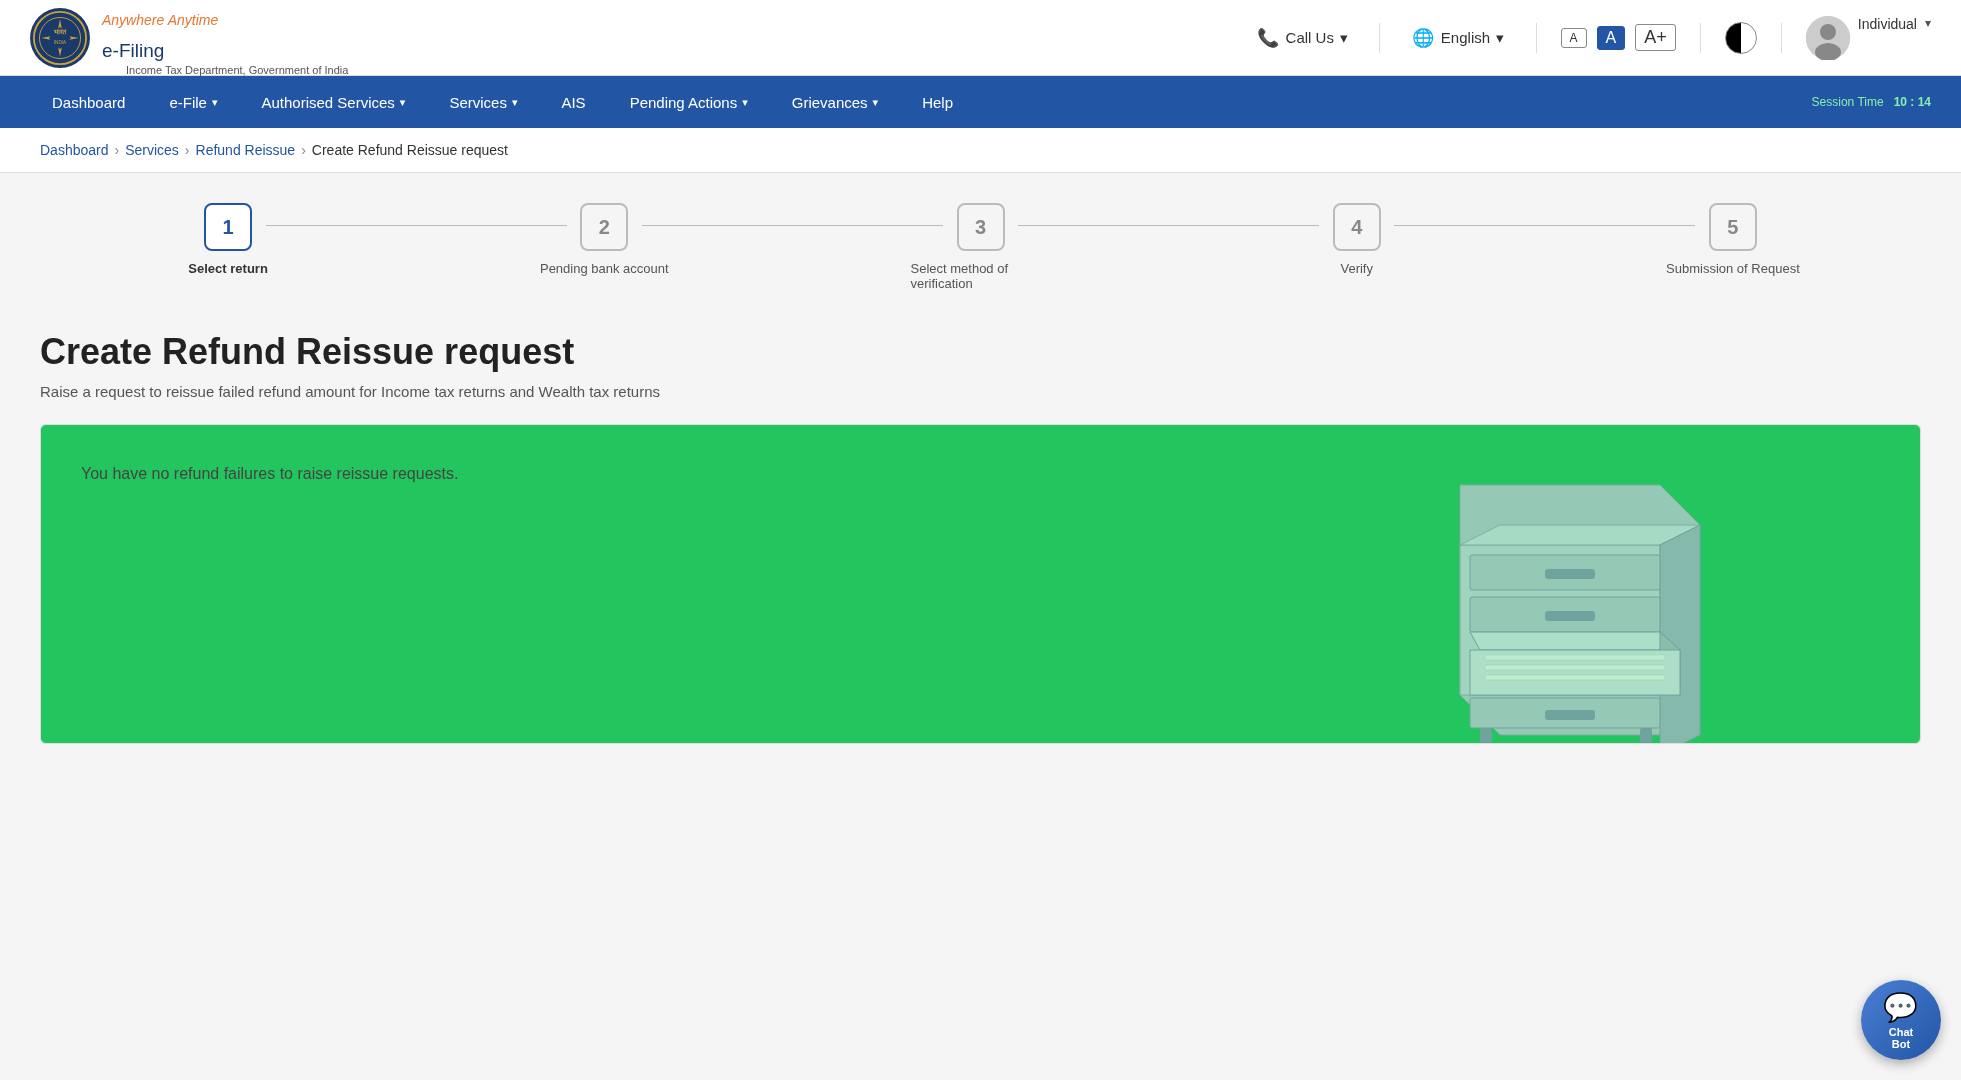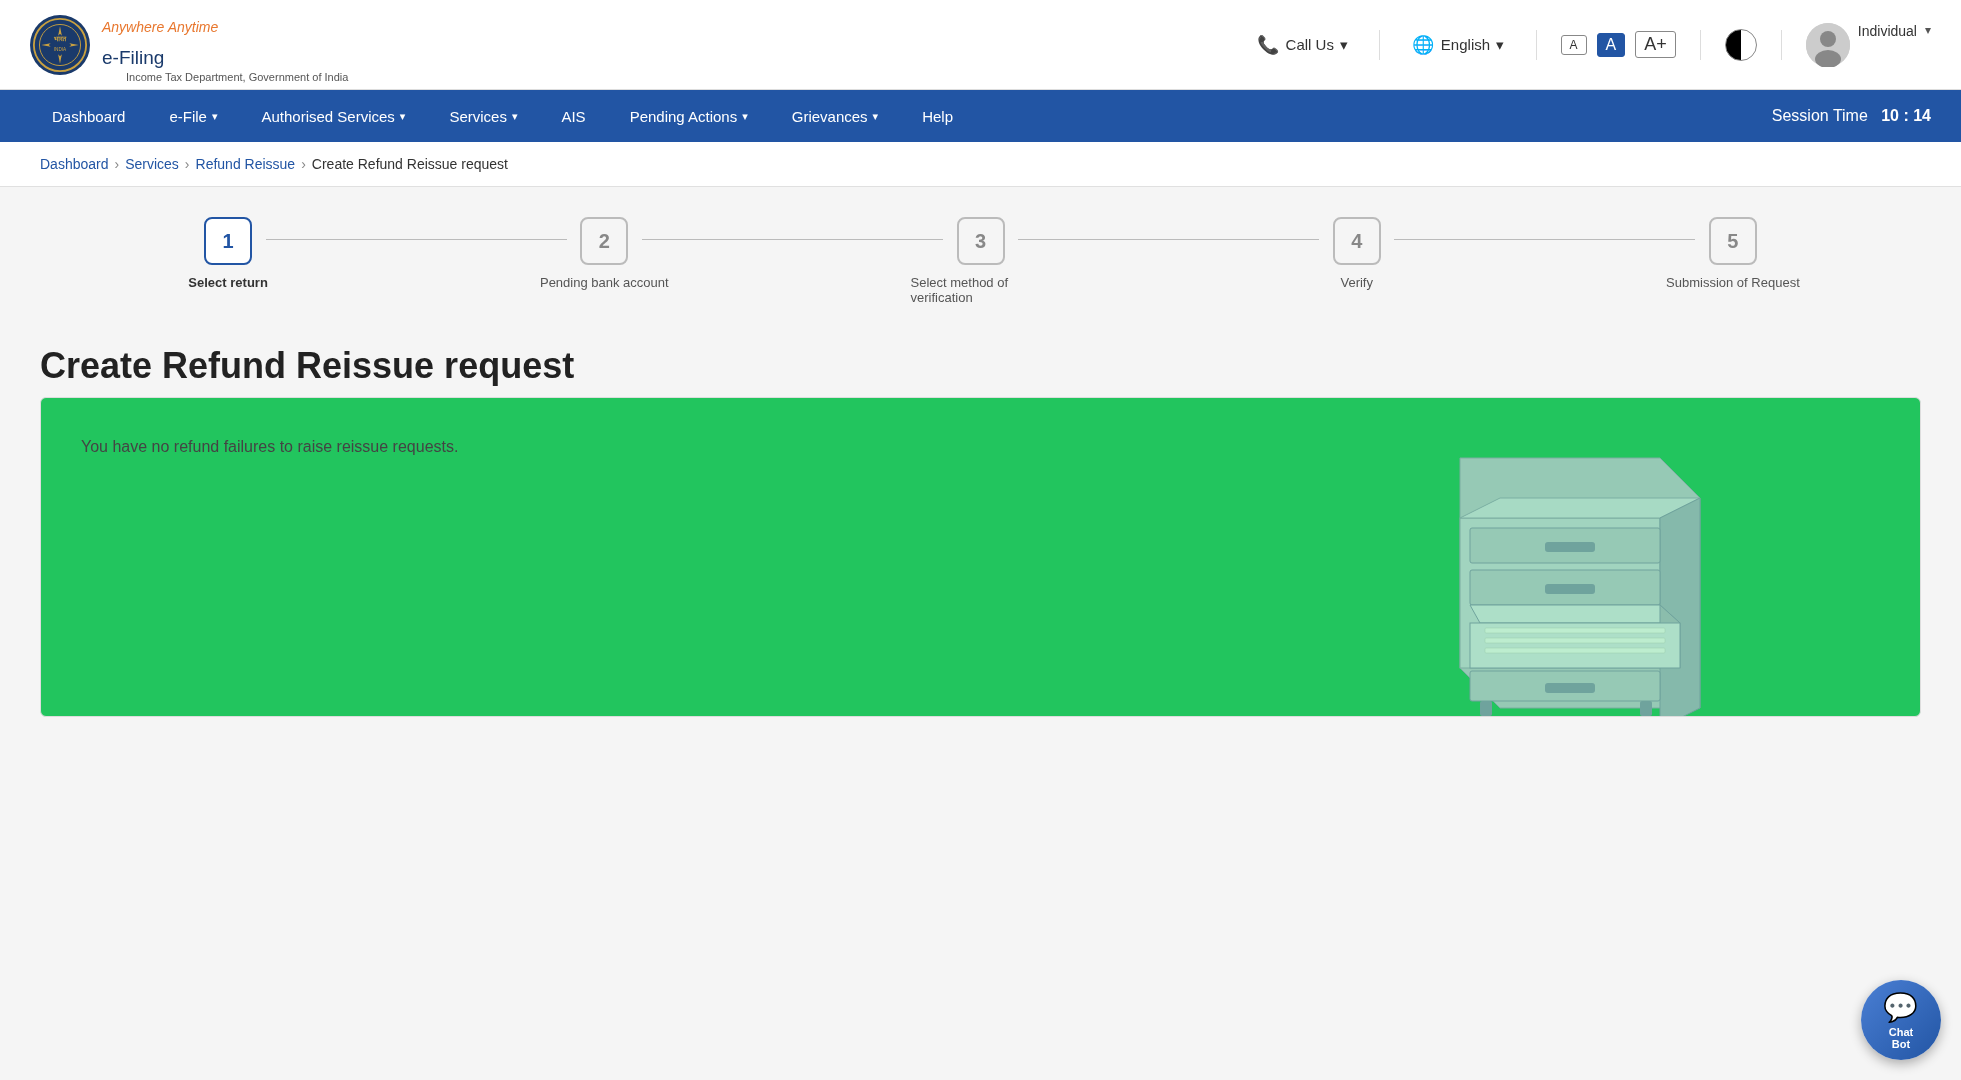--- a/index.html
+++ b/index.html
@@ -6,21 +6,21 @@
     body { font-family: Arial, sans-serif; background: #f5f5f5; min-height: 1080px; width: 1961px; overflow-x: hidden; }
 
     
     .top-bar {
       background: #fff;
       border-bottom: 1px solid #ddd;
       display: flex;
       align-items: center;
       justify-content: space-between;
       padding: 0 30px;
-      height: 90px;
+      height: 76px;
       gap: 36px;
     }
     .logo-area {
       display: flex;
       align-items: center;
       gap: 12px;
     }
     .logo-circle {
       width: 60px;
       height: 60px;
@@ -126,22 +126,22 @@
       display: flex;
       align-items: center;
       gap: 5px;
       cursor: pointer;
       white-space: nowrap;
       text-decoration: none;
     }
     .nav-item .arr { font-size: 11px; }
     .session-time {
       margin-left: auto;
-      color: #ffffff;
-      font-size: 16px;
+      color: #86efac;
+      font-size: 12px;
       white-space: nowrap;
     }
 
     
     .breadcrumb {
       background: #fff;
       padding: 14px 40px;
       border-bottom: 1px solid #e0e0e0;
       display: flex;
       align-items: center;
@@ -412,20 +412,21 @@
     </div>
     <div class="step-item">
       <div class="step-circle">
         <span>5</span>
       </div>
       <div class="step-label">Submission of Request</div>
     </div>
   </div>
 
   <h1 class="page-heading">Create Refund Reissue request</h1>
+  <p class="page-subtitle">Raise a request to reissue failed refund amount for Income tax returns and Wealth tax returns</p>
 
   <div class="content-card">
     <p class="no-data-text">You have no refund failures to raise reissue requests.</p>
 
     <div class="cabinet-illustration">
       <svg viewBox="0 0 320 340" xmlns="http://www.w3.org/2000/svg" width="320" height="340">
 
         <polygon points="60,30 260,30 300,70 300,280 100,280 60,240" fill="#c8cbdb" stroke="#a0a4be" stroke-width="1"></polygon>
 
         <rect x="60" y="90" width="200" height="150" fill="#d8dbe8" stroke="#a0a4be" stroke-width="1"></rect>

